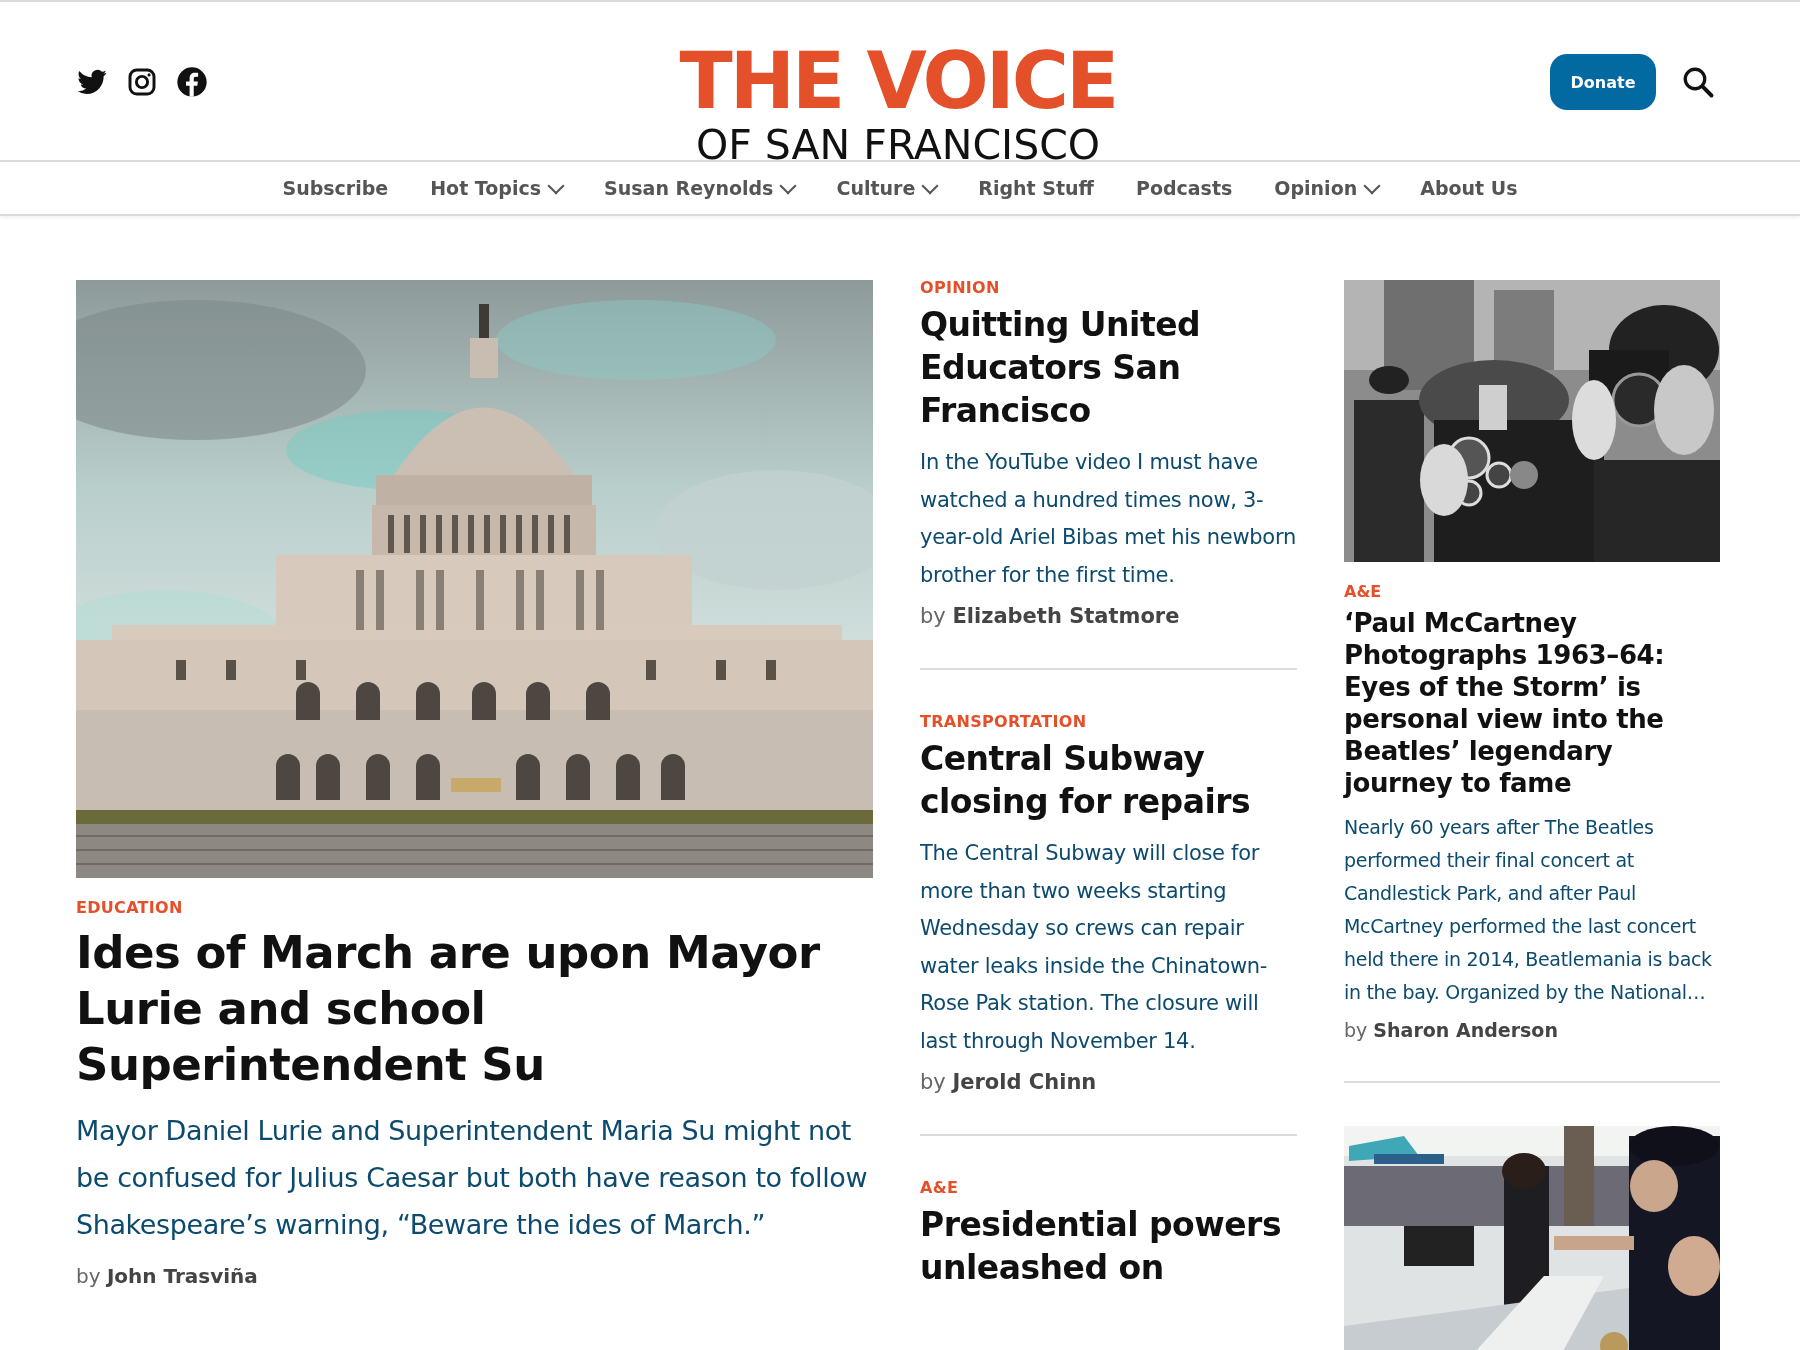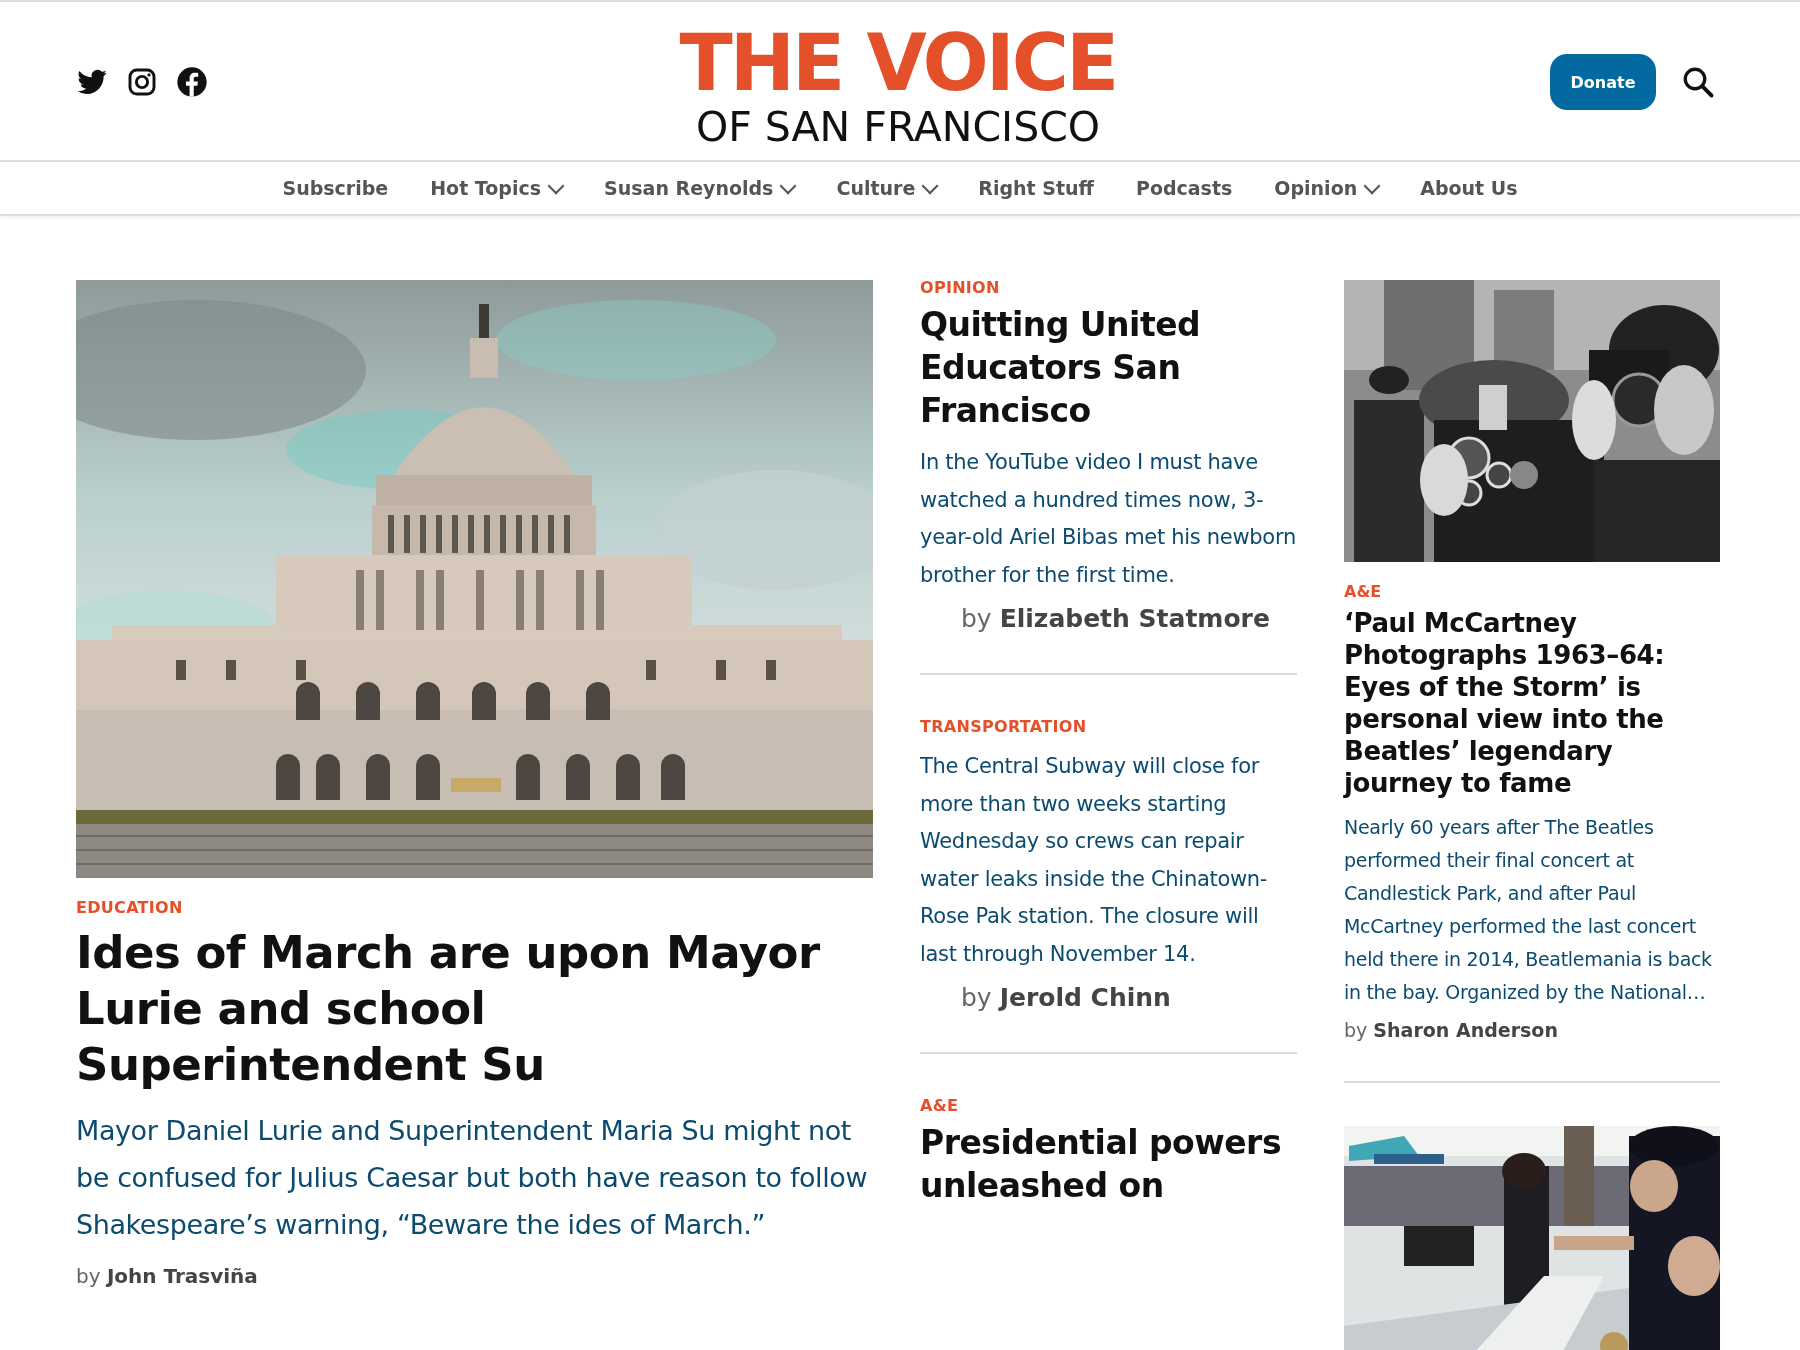--- a/index.html
+++ b/index.html
@@ -6,21 +6,21 @@
   html, body { width: 1800px; height: 1350px; overflow: hidden; background: #ffffff; }
   body { font-family: "DejaVu Sans", sans-serif; color: #111; position: relative; }
 
   .topline { position: absolute; left: 0; top: 0; width: 1800px; height: 2px; background: #dcdcdc; }
 
   .header { position: absolute; left: 0; top: 2px; width: 1800px; height: 158px; background: #fff; }
   .social { position: absolute; left: 76px; top: 64px; display: flex; gap: 18px; align-items: center; }
   .social span { display: inline-block; width: 32px; height: 32px; }
   .social svg { width: 32px; height: 32px; display: block; }
 
-  .logo { position: absolute; left: 658px; top: 22px; width: 480px; text-align: center; }
+  .logo { position: absolute; left: 658px; top: 40px; width: 480px; text-align: center; }
   .logo-top { font-family: "DejaVu Sans", sans-serif; font-weight: bold; font-size: 78px; line-height: 78px; color: #e4502a; letter-spacing: -3px; }
   .logo-bottom { font-family: "DejaVu Sans", sans-serif; font-size: 41px; line-height: 46px; color: #111; letter-spacing: 0px; margin-top: 2px; }
 
   .donate { position: absolute; left: 1550px; top: 52px; width: 106px; height: 56px; background: #0369a1; color: #fff; border-radius: 17px; font-family: "DejaVu Sans", sans-serif; font-weight: bold; font-size: 16px; display: flex; align-items: center; justify-content: center; border: none; cursor: pointer; }
   .search-btn { position: absolute; left: 1680px; top: 62px; width: 36px; height: 36px; cursor: pointer; }
   .search-btn svg { width: 36px; height: 36px; display: block; }
 
   .nav { position: absolute; left: 0; top: 160px; width: 1800px; height: 56px; border-top: 2px solid #dcdcdc; border-bottom: 2px solid #dcdcdc; box-shadow: 0 2px 3px rgba(0,0,0,0.06); background: #fff; }
   .nav ul { list-style: none; display: flex; justify-content: center; align-items: center; height: 52px; gap: 0; padding-left: 0; }
   .nav li { display: flex; align-items: center; font-family: "DejaVu Sans", sans-serif; font-weight: bold; font-size: 19px; color: #555; padding: 0 21px; cursor: pointer; white-space: nowrap; }
@@ -39,21 +39,21 @@
   .byline .author { font-weight: bold; color: #444; cursor: pointer; }
 
   .col-main .kicker { font-size: 16px; margin-top: 20px; letter-spacing: 0.3px; }
   .col-main .headline { font-size: 45px; line-height: 56px; margin-top: 8px; letter-spacing: -0.5px; }
   .col-main .excerpt { font-size: 27px; line-height: 47px; margin-top: 14px; letter-spacing: -0.4px; }
   .col-main .byline { font-size: 20px; margin-top: 16px; }
 
   .col-mid .kicker { font-size: 16px; letter-spacing: 0.3px; }
   .col-mid .headline { font-size: 33px; line-height: 43px; margin-top: 6px; letter-spacing: -0.5px; }
   .col-mid .excerpt { font-size: 21px; line-height: 37.5px; margin-top: 12px; letter-spacing: -0.3px; }
-  .col-mid .byline { font-size: 25px; margin-top: 10px; margin-left: 41px; }
+  .col-mid .byline { font-size: 21px; margin-top: 10px; }
   .divider { height: 2px; background: #dcdcdc; }
 
   .col-right .kicker { font-size: 16px; margin-top: 20px; }
   .col-right .headline { font-size: 26px; line-height: 32px; margin-top: 6px; letter-spacing: -0.4px; }
   .col-right .excerpt { font-size: 19px; line-height: 33px; margin-top: 12px; letter-spacing: -0.3px; }
   .col-right .byline { font-size: 19px; margin-top: 10px; }
 </style>
 </head>
 <body>
 
@@ -226,20 +226,21 @@
 <section class="col-mid">
   <article>
     <div class="kicker">OPINION</div>
     <h2 class="headline">Quitting United Educators San Francisco</h2>
     <p class="excerpt">In the YouTube video I must have watched a hundred times now, 3-year-old Ariel Bibas met his newborn brother for the first time.</p>
     <div class="byline"><span>by</span> <span class="author">Elizabeth Statmore</span></div>
   </article>
   <div class="divider" style="margin-top:40px;"></div>
   <article style="margin-top:42px;">
     <div class="kicker">TRANSPORTATION</div>
+    <h2 class="headline">Central Subway closing for repairs</h2>
     <p class="excerpt">The Central Subway will close for more than two weeks starting Wednesday so crews can repair water leaks inside the Chinatown-Rose Pak station. The closure will last through November 14.</p>
     <div class="byline"><span>by</span> <span class="author">Jerold Chinn</span></div>
   </article>
   <div class="divider" style="margin-top:40px;"></div>
   <article style="margin-top:42px;">
     <div class="kicker">A&amp;E</div>
     <h2 class="headline">Presidential powers unleashed on</h2>
   </article>
 </section>
 

